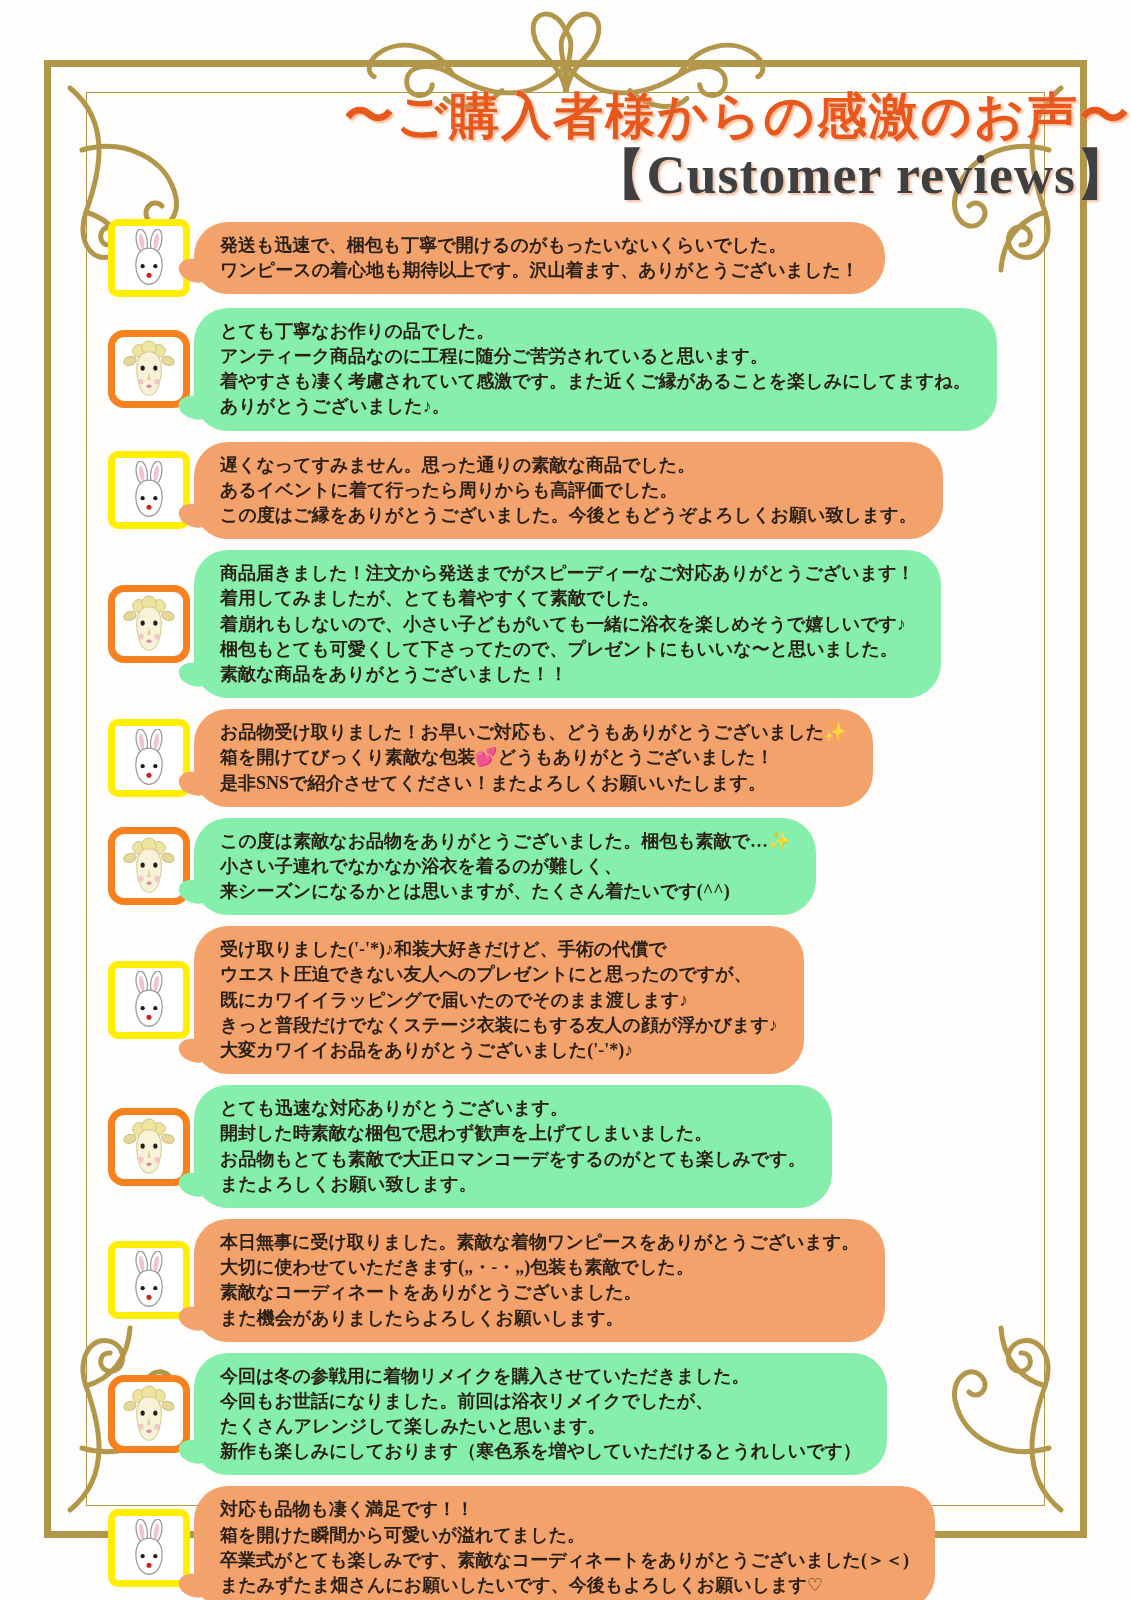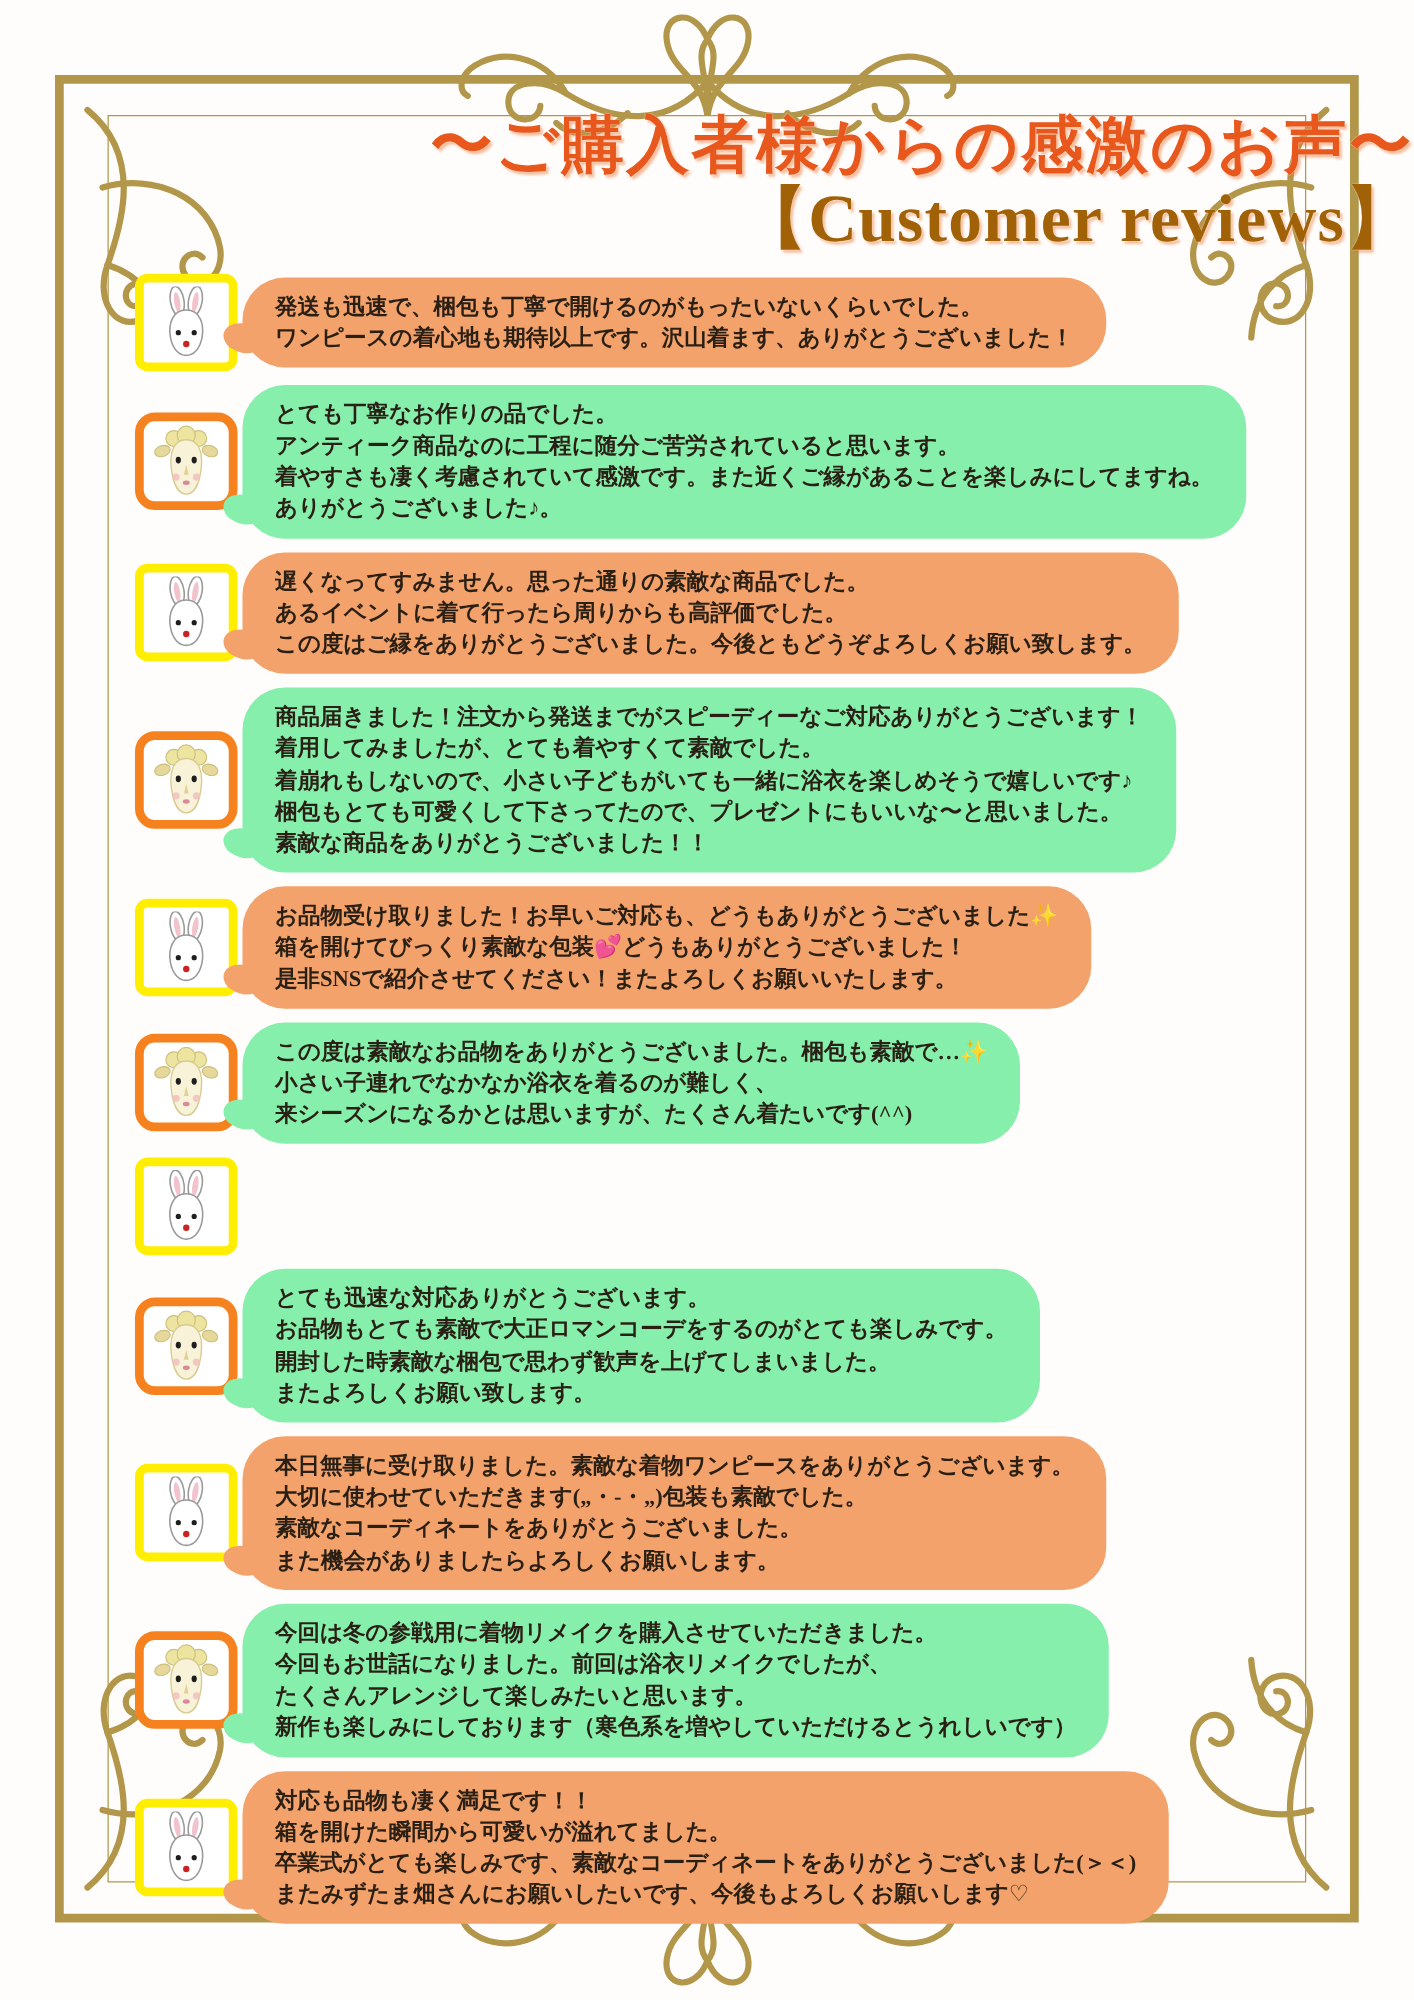--- a/index.html
+++ b/index.html
@@ -32,21 +32,21 @@
   
   .title-block { position: relative; text-align: right; padding-top: 88px; }
   .title-jp {
     font-size: 50px; font-weight: bold; letter-spacing: 2px;
     color: #e8571c;
     text-shadow: 0 0 1px #fff, 2px 2px 2px rgba(233,110,40,0.45);
     line-height: 1.15;
   }
   .title-en {
     font-size: 54px; font-weight: bold; letter-spacing: 1px;
-    color: #a16207;
+    color: #404040;
     text-shadow: 0 0 1px #fff, 2px 2px 2px rgba(233,110,40,0.45);
     line-height: 1.1;
   }
 
   
   .review-list {
     position: relative;
     margin: 14px 96px 0 108px;
     display: flex; flex-direction: column; gap: 11px;
   }
@@ -256,32 +256,39 @@
         <div class="line">来シーズンになるかとは思いますが、たくさん着たいです(^^)</div>
       </div>
   </div>
 
   <div class="review bubble-orange">
     <div class="avatar avatar-yellow">
       <svg>
           <use href="#rabbit-avatar"></use>
         </svg>
     </div>
+    <div class="bubble">
+        <div class="line">受け取りました('-'*)♪和装大好きだけど、手術の代償で</div>
+        <div class="line">ウエスト圧迫できない友人へのプレゼントにと思ったのですが、</div>
+        <div class="line">既にカワイイラッピングで届いたのでそのまま渡します♪</div>
+        <div class="line">きっと普段だけでなくステージ衣装にもする友人の顔が浮かびます♪</div>
+        <div class="line">大変カワイイお品をありがとうございました('-'*)♪</div>
+      </div>
   </div>
 
   <div class="review bubble-yellow">
     <div class="avatar avatar-orange">
       <svg>
           <use href="#sheep-avatar"></use>
         </svg>
     </div>
     <div class="bubble">
         <div class="line">とても迅速な対応ありがとうございます。</div>
+        <div class="line">開封した時素敵な梱包で思わず歓声を上げてしまいました。</div>
         <div class="line">お品物もとても素敵で大正ロマンコーデをするのがとても楽しみです。</div>
-        <div class="line">開封した時素敵な梱包で思わず歓声を上げてしまいました。</div>
         <div class="line">またよろしくお願い致します。</div>
       </div>
   </div>
 
   <div class="review bubble-orange">
     <div class="avatar avatar-yellow">
       <svg>
           <use href="#rabbit-avatar"></use>
         </svg>
     </div>

